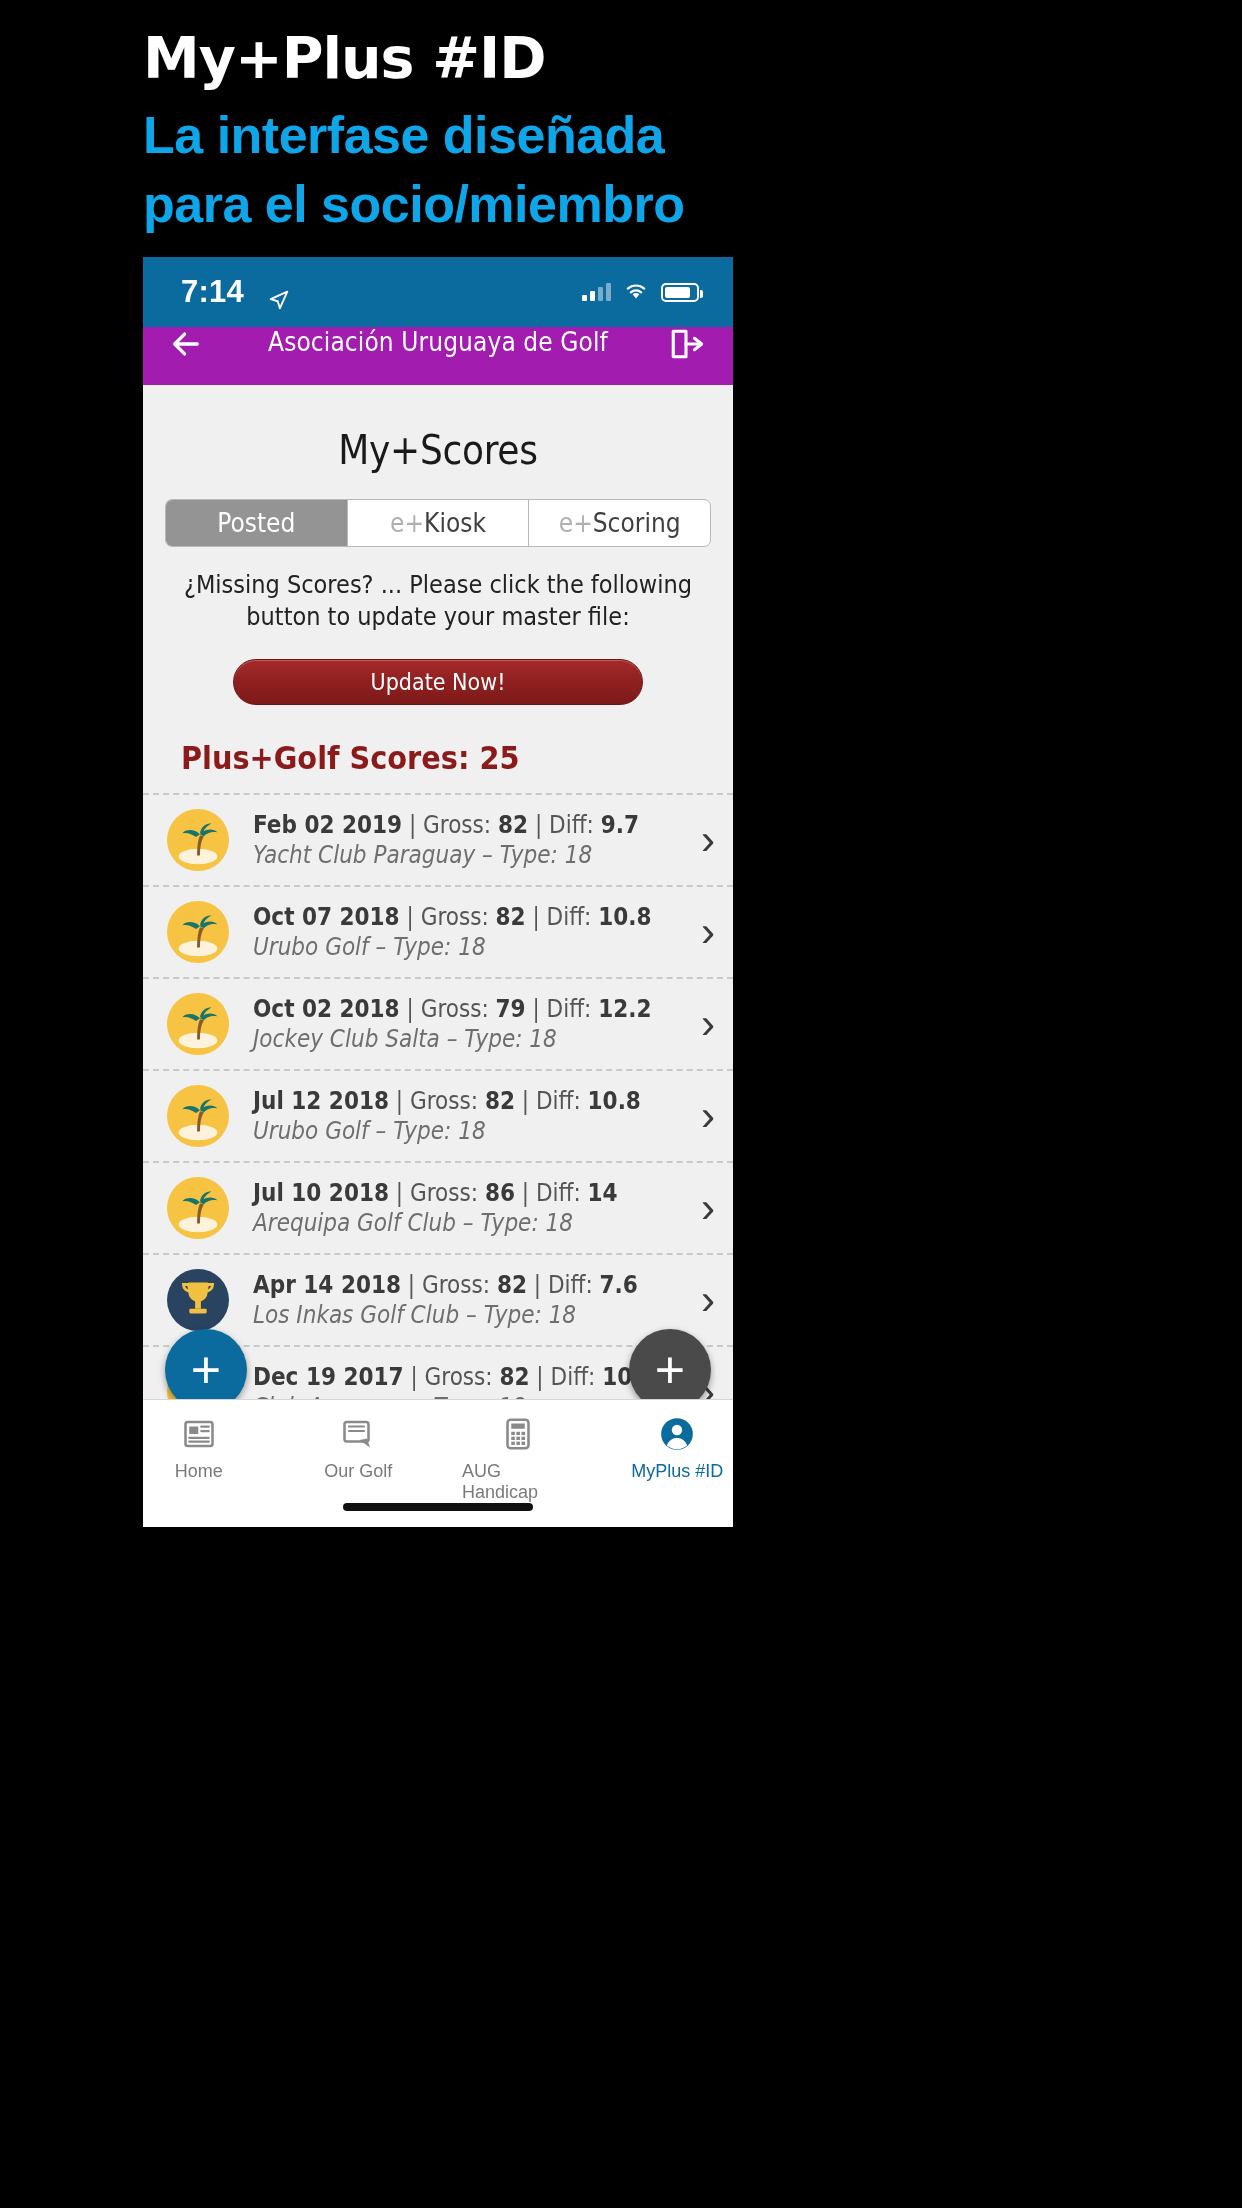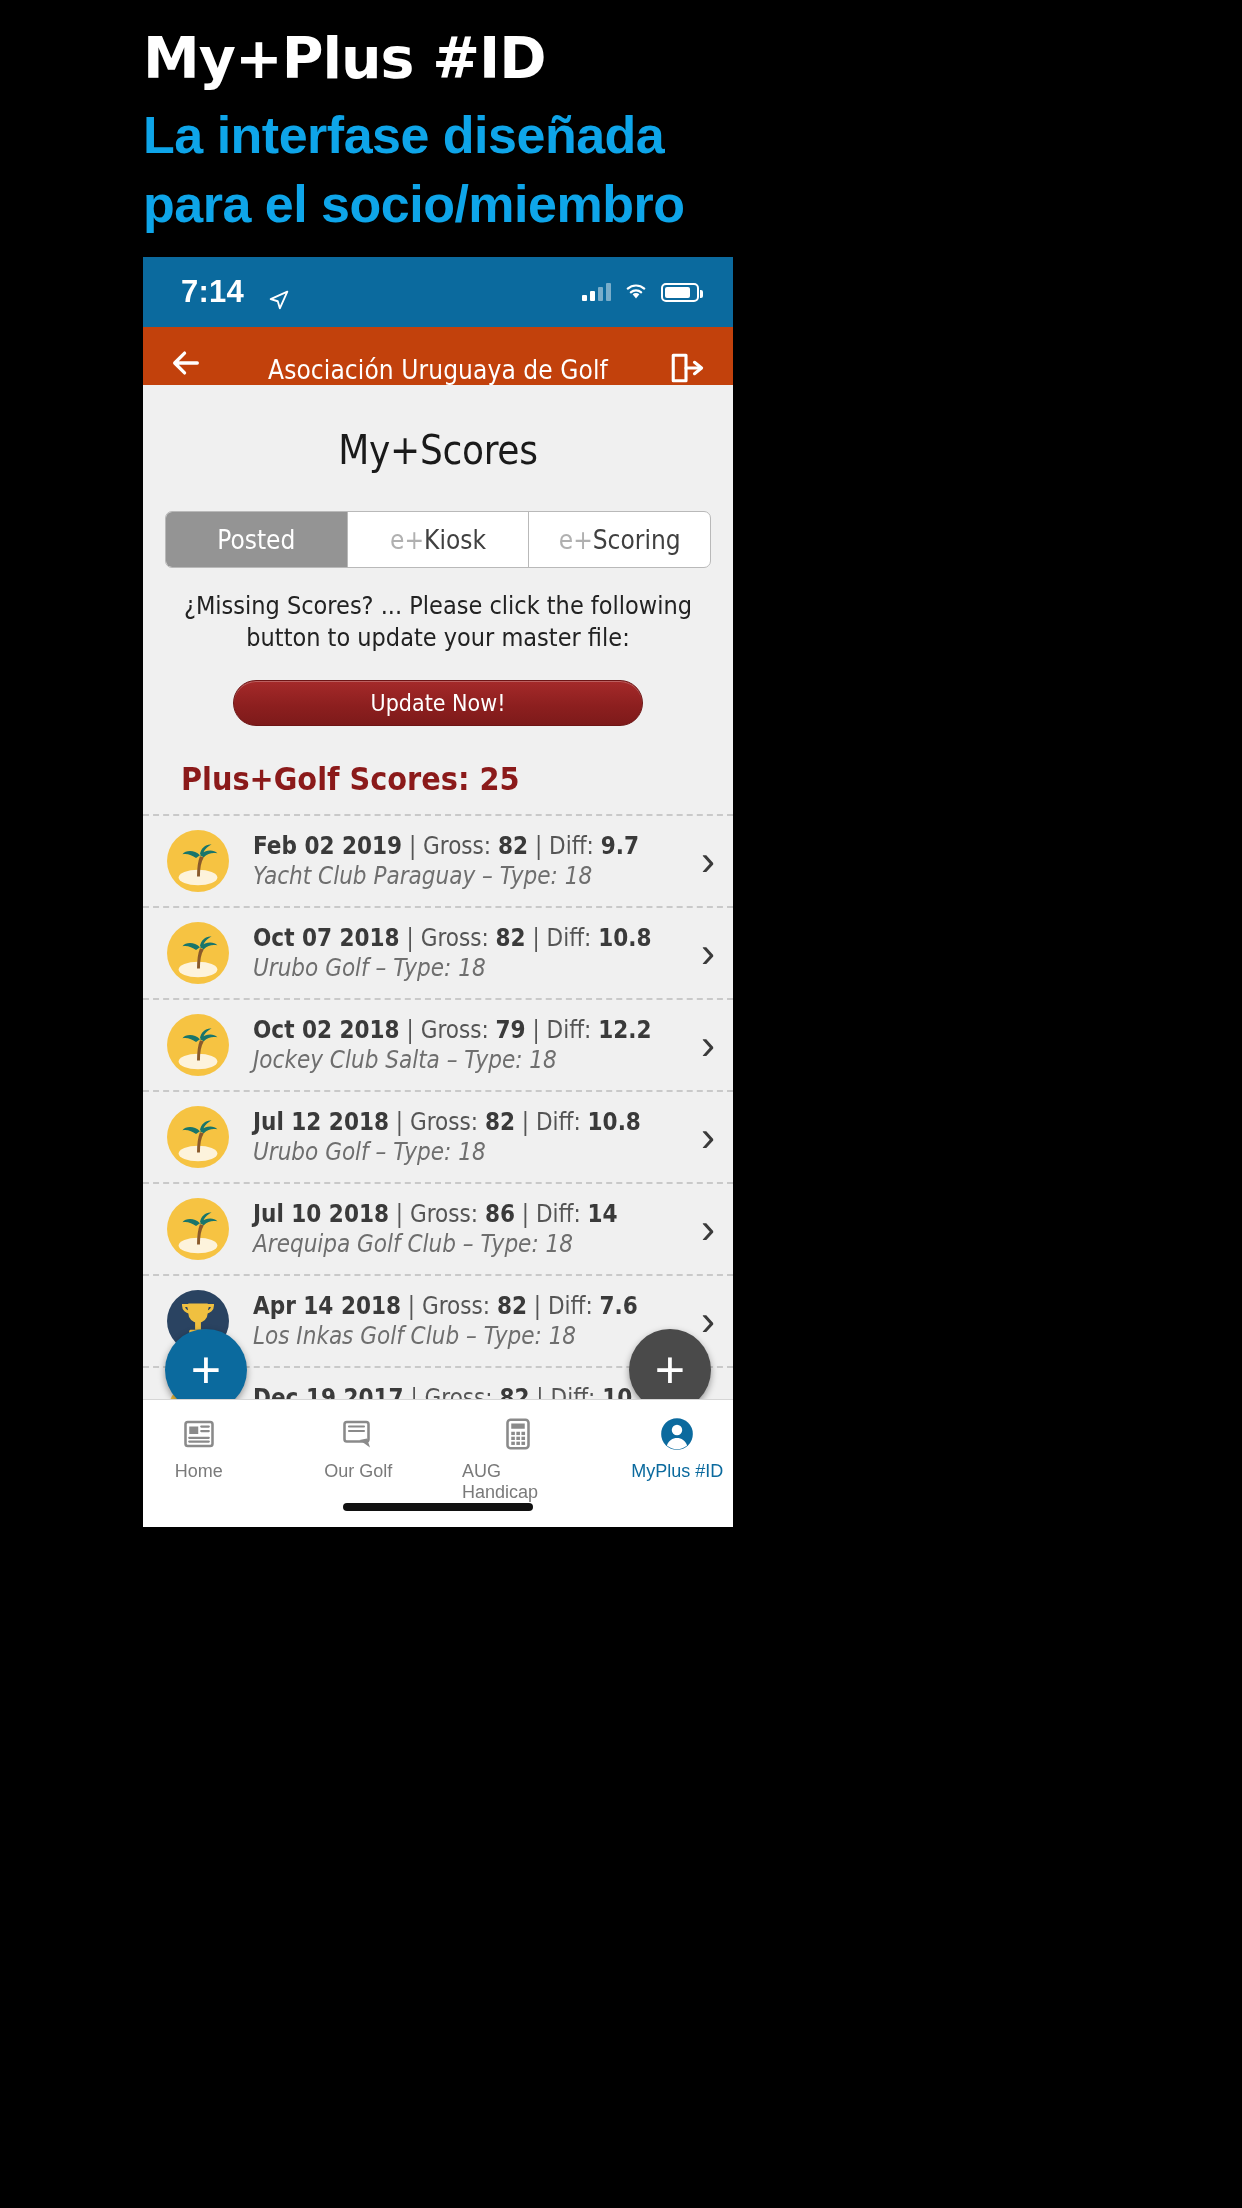--- a/index.html
+++ b/index.html
@@ -43,43 +43,43 @@
   .sig i:nth-child(3){ height:14px; opacity:.45; }
   .sig i:nth-child(4){ height:18px; opacity:.45; }
   .batt { width:38px; height:19px; border:2px solid #fff; border-radius:5px;
           position:relative; padding:2px; }
   .batt:after { content:""; position:absolute; right:-6px; top:5px;
                 width:3px; height:8px; background:#fff; border-radius:0 2px 2px 0; }
   .batt span { display:block; height:100%; width:82%; background:#fff; border-radius:2px; }
 
   
   .navbar {
-    height:58px; background:#c2410c; color:#fff;
-    display:flex; align-items:flex-end; padding:0 26px;
+    height:58px; background:#a21caf; color:#fff;
+    display:flex; align-items:flex-start; padding:0 26px;
     position:relative;
   }
   .nav-back { font-size:34px; line-height:1; width:46px; cursor:pointer; }
   .nav-title {
     position:absolute; left:0; right:0; text-align:center;
     font-family:"DejaVu Sans Condensed","Liberation Sans", sans-serif;
     font-size:26px; letter-spacing:0.1px; pointer-events:none;
   }
   .nav-exit { margin-left:auto; width:42px; height:34px; position:relative; z-index:2; cursor:pointer; }
 
   
   .content { background:#f0f0f0; height:1142px; position:relative; }
   .screen-title {
     text-align:center; font-size:40px; color:#1a1a1a;
     font-family:"DejaVu Sans Condensed","Liberation Sans", sans-serif;
     padding-top:42px; letter-spacing:-0.3px;
   }
 
   
   .segmented {
-    margin:38px 22px 0 22px; height:57px; display:flex;
+    margin:26px 22px 0 22px; height:48px; display:flex;
     border:1px solid #b9b9b9; border-radius:7px; overflow:hidden;
     background:#fff;
   }
   .seg {
     flex:1; display:flex; align-items:center; justify-content:center;
     font-family:"DejaVu Sans Condensed","Liberation Sans", sans-serif;
     font-size:26px; color:#111; border-right:1px solid #b9b9b9; cursor:pointer;
   }
   .seg:last-child { border-right:none; }
   .seg.active { background:#949494; color:#fff; }

